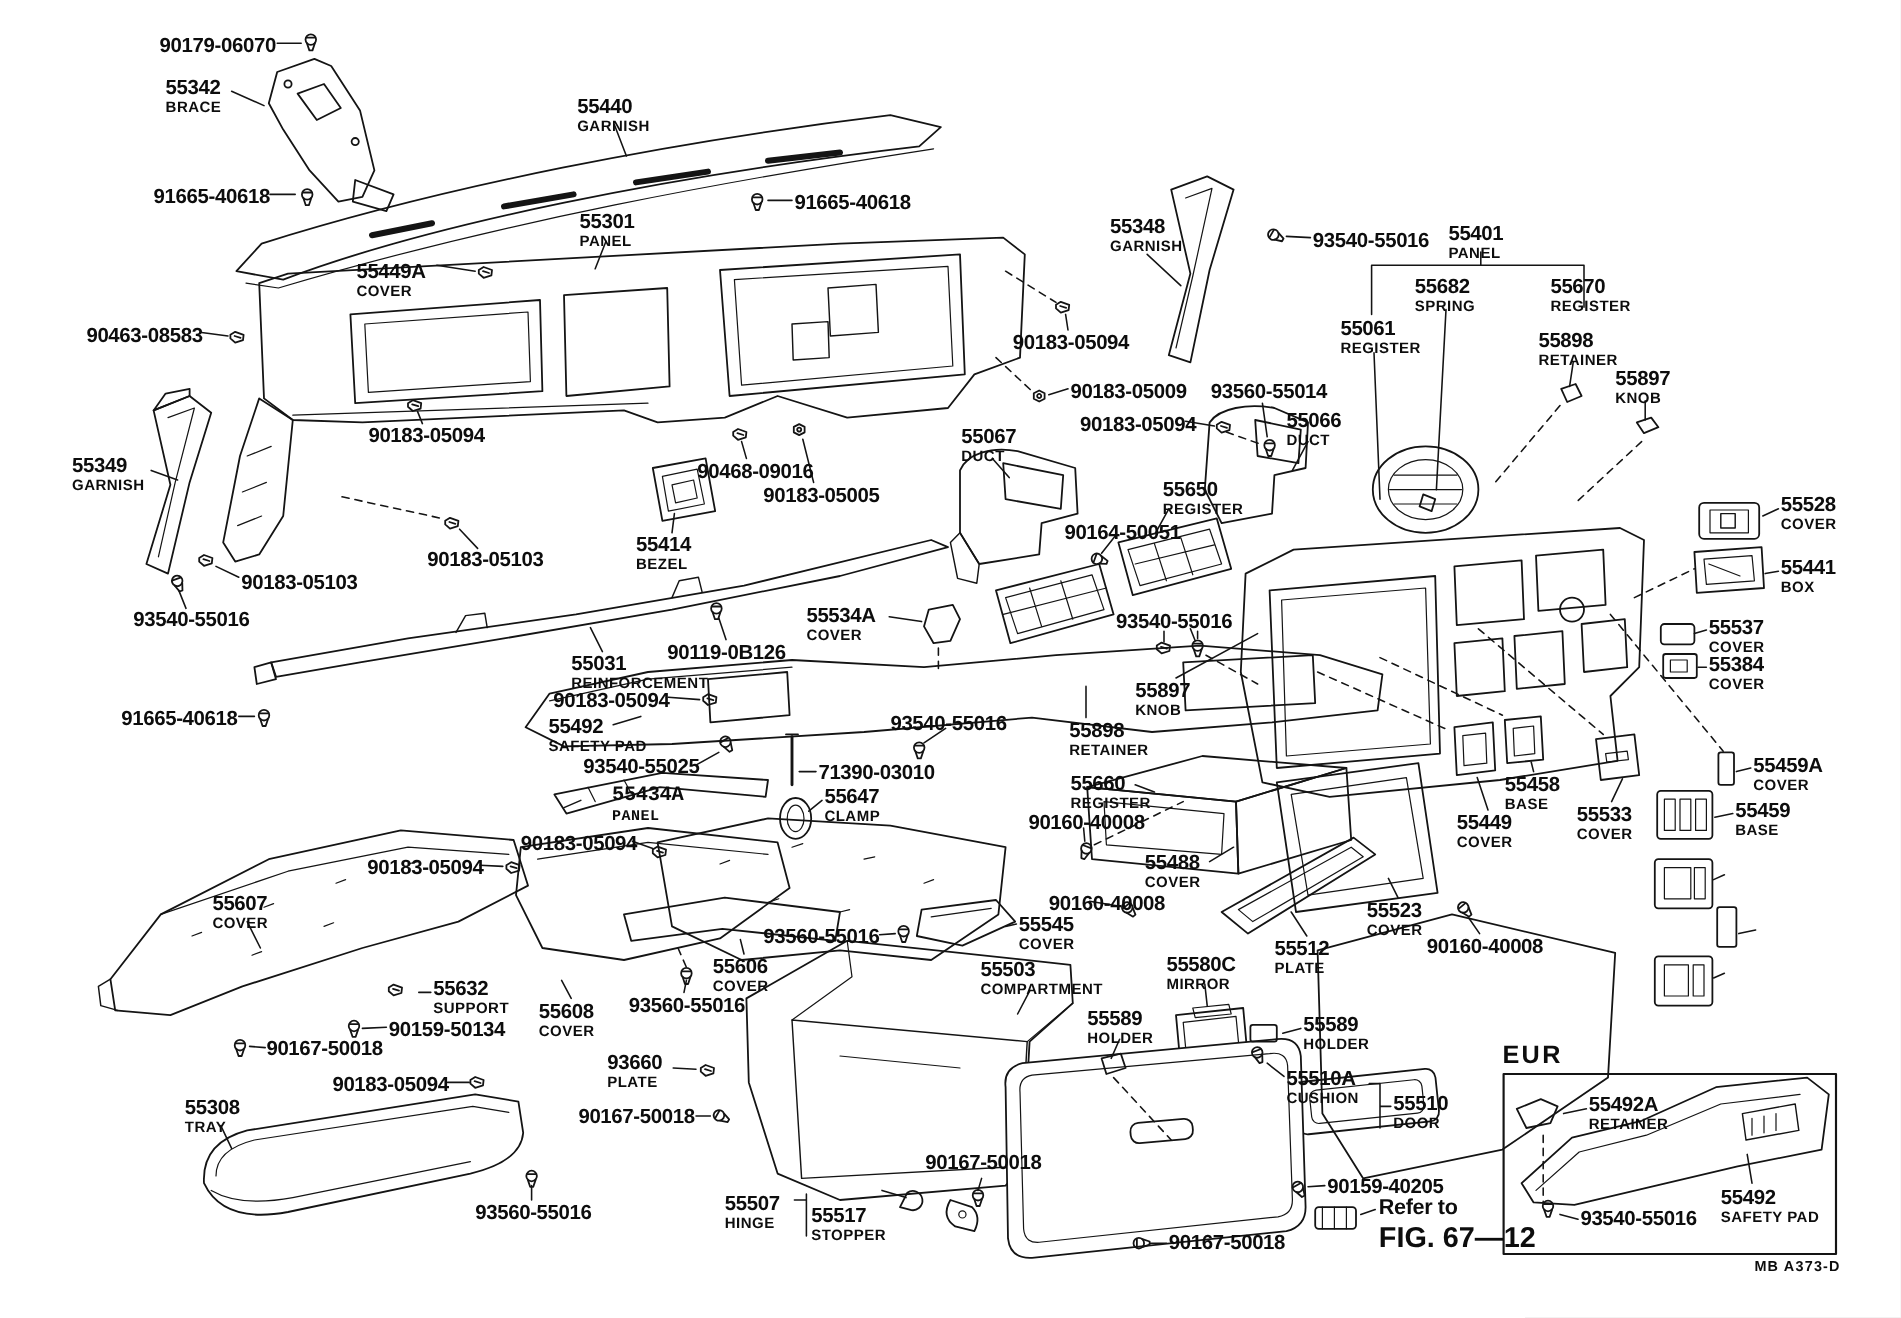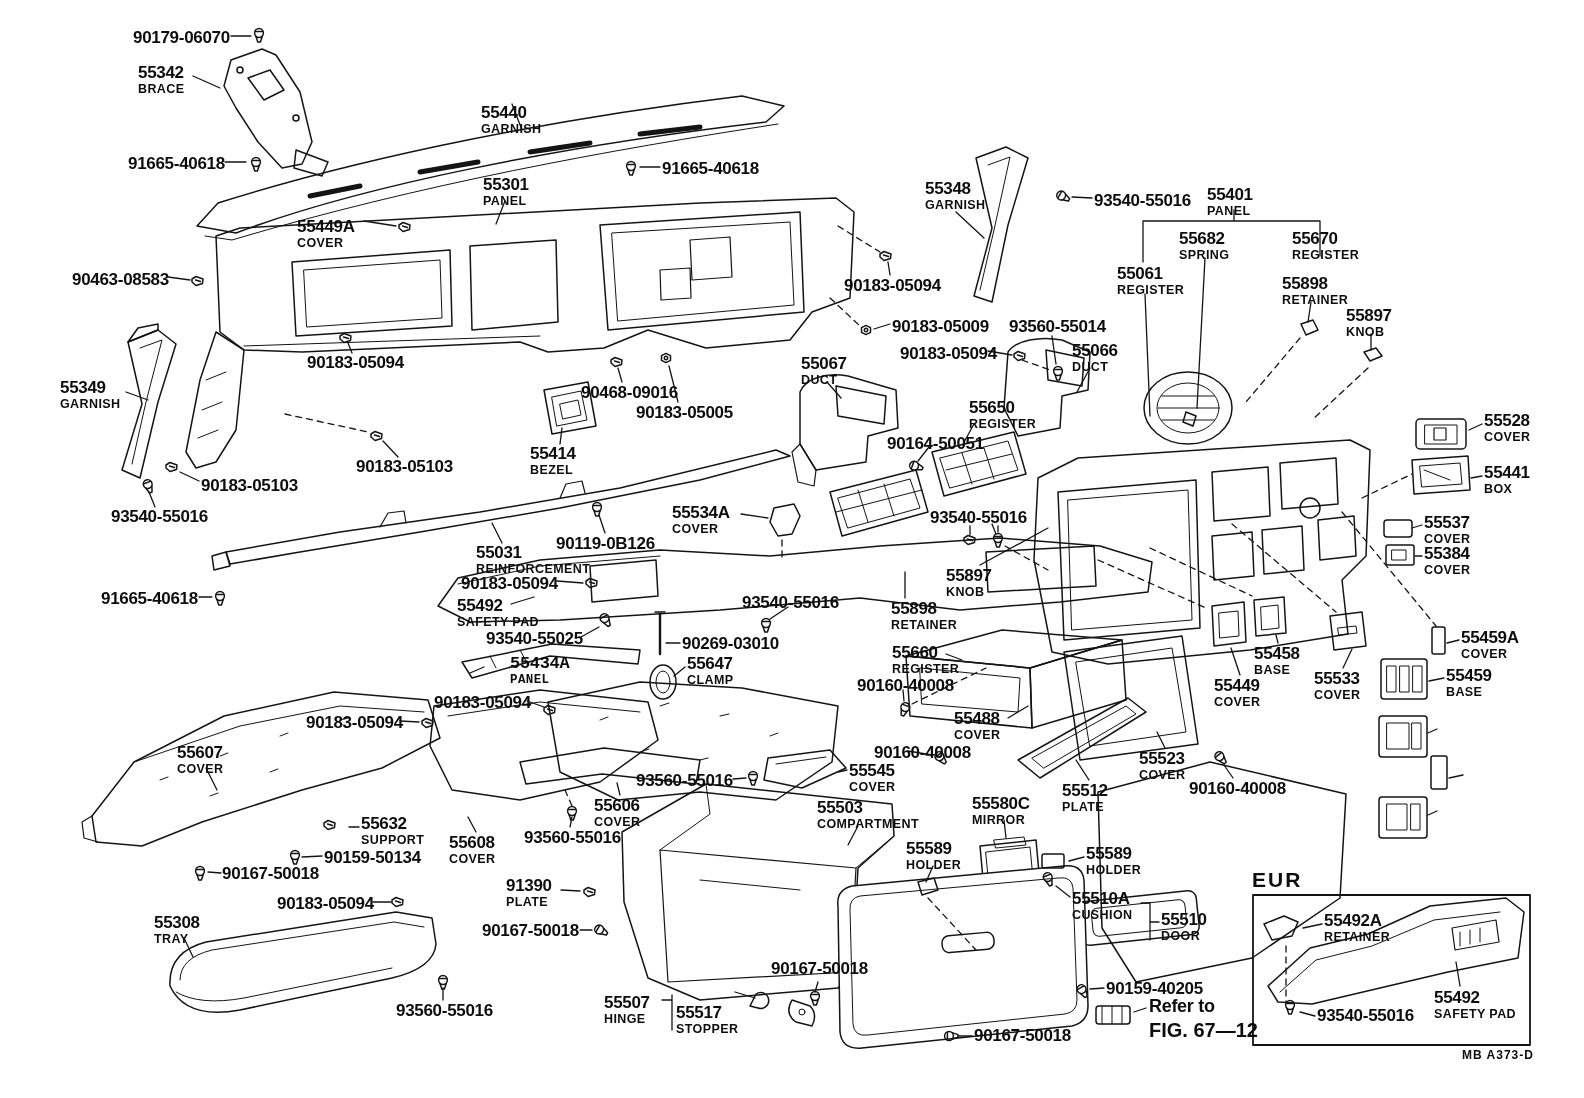--- a/index.html
+++ b/index.html
@@ -4,21 +4,21 @@
 <style>
   html,body{margin:0;padding:0;background:#e8e8e8;}
   #canvas{position:relative;width:1584px;height:1098px;background:#ffffff;overflow:hidden;
           font-family:"Liberation Sans", sans-serif;}
   #art{position:absolute;left:0;top:0;}
   #labels{position:absolute;left:0;top:0;width:100%;height:100%;}
   .lbl{position:absolute;color:#0d0d0d;line-height:1;white-space:nowrap;}
   .lbl .num{font-size:17px;font-weight:700;letter-spacing:-0.3px;}
   .lbl .desc{font-size:12.5px;font-weight:700;letter-spacing:0.4px;margin-top:2px;}
   .lbl.note .num{font-size:18px;}
-  .lbl.note .desc{font-size:20px;font-weight:700;letter-spacing:0;margin-top:5px;}
+  .lbl.note .desc{font-size:24px;font-weight:700;letter-spacing:0;margin-top:5px;}
   .lbl.region .num{font-size:21px;letter-spacing:2px;}
   .lbl.footer .num{font-size:12px;letter-spacing:1px;}
   svg{display:block;}
 </style>
 </head>
 <body>
 
 <div id="canvas">
 
 <svg id="art" width="1584" height="1098" viewBox="0 0 1584 1098" fill="none" stroke="#141414" stroke-width="1.5" stroke-linejoin="round" stroke-linecap="round">
@@ -375,21 +375,21 @@
       <div class="lbl" style="left: 133px; top: 29px;">
         <div class="num">90179-06070</div>
       </div>
       <div class="lbl" style="left: 138px; top: 64px;">
         <div class="num">55342</div>
         <div class="desc">BRACE</div>
       </div>
       <div class="lbl" style="left: 128px; top: 155px;">
         <div class="num">91665-40618</div>
       </div>
-      <div class="lbl" style="left: 481px; top: 80px; margin-top: 24px;">
+      <div class="lbl" style="left: 481px; top: 80px;">
         <div class="num">55440</div>
         <div class="desc">GARNISH</div>
       </div>
       <div class="lbl" style="left: 483px; top: 176px;">
         <div class="num">55301</div>
         <div class="desc">PANEL</div>
       </div>
       <div class="lbl" style="left: 297px; top: 218px;">
         <div class="num">55449A</div>
         <div class="desc">COVER</div>
@@ -502,21 +502,21 @@
         <div class="num">55492</div>
         <div class="desc">SAFETY PAD</div>
       </div>
       <div class="lbl" style="left: 742px; top: 594px;">
         <div class="num">93540-55016</div>
       </div>
       <div class="lbl" style="left: 486px; top: 630px;">
         <div class="num">93540-55025</div>
       </div>
       <div class="lbl" style="left: 682px; top: 635px;">
-        <div class="num">90269-03010</div>
+        <div class="num">71390-03010</div>
       </div>
       <div class="lbl" style="left: 510px; top: 655px; font-family: Liberation Mono, monospace;">
         <div class="num">55434A</div>
         <div class="desc">PANEL</div>
       </div>
       <div class="lbl" style="left: 687px; top: 655px;">
         <div class="num">55647</div>
         <div class="desc">CLAMP</div>
       </div>
       <div class="lbl" style="left: 434px; top: 694px;">
@@ -652,21 +652,21 @@
         <div class="num">90183-05094</div>
       </div>
       <div class="lbl" style="left: 154px; top: 914px;">
         <div class="num">55308</div>
         <div class="desc">TRAY</div>
       </div>
       <div class="lbl" style="left: 396px; top: 1002px;">
         <div class="num">93560-55016</div>
       </div>
       <div class="lbl" style="left: 506px; top: 877px;">
-        <div class="num">91390</div>
+        <div class="num">93660</div>
         <div class="desc">PLATE</div>
       </div>
       <div class="lbl" style="left: 482px; top: 922px;">
         <div class="num">90167-50018</div>
       </div>
       <div class="lbl" style="left: 676px; top: 1004px;">
         <div class="num">55517</div>
         <div class="desc">STOPPER</div>
       </div>
       <div class="lbl" style="left: 604px; top: 994px;">

